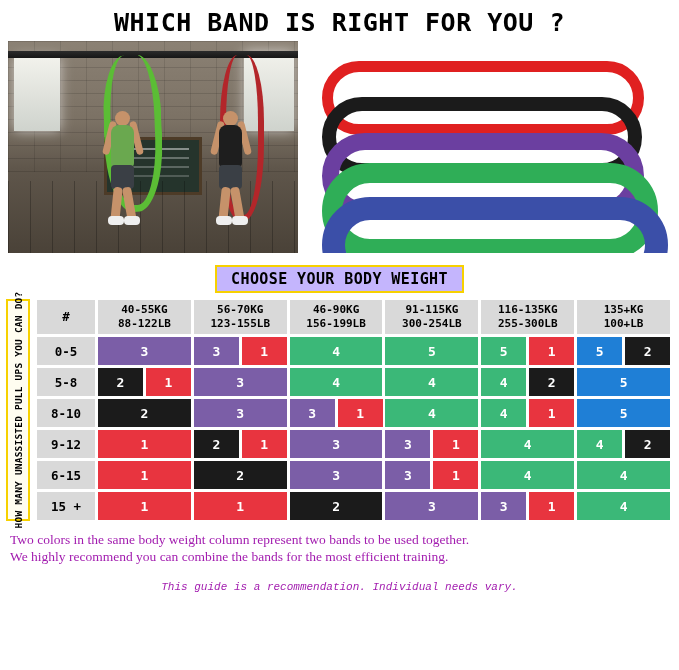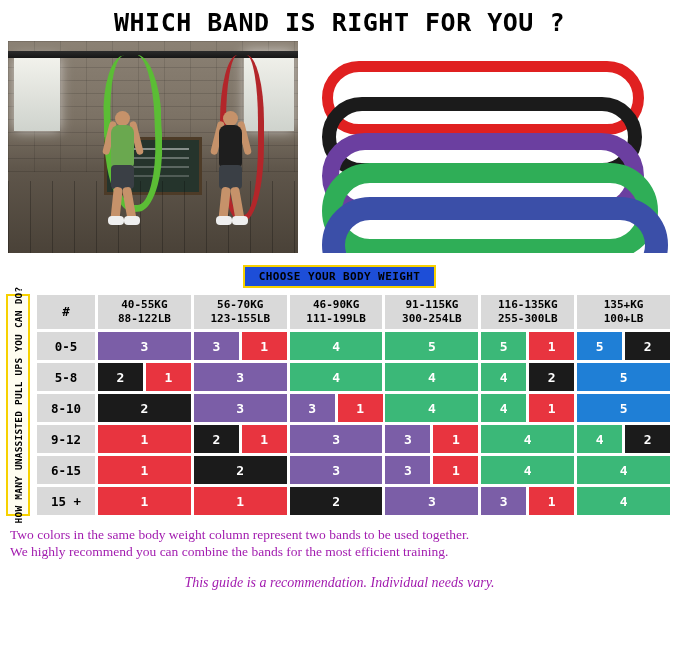--- a/index.html
+++ b/index.html
@@ -139,24 +139,24 @@
   .bl-blue  { top: 156px; width: 300px; height: 50px; border-width: 23px; border-color: #3b4fa8; }
 
   
   .banner-row {
     display: flex;
     justify-content: center;
     margin-top: 6px;
   }
   .banner {
     border: 2px solid #f7d100;
-    background: #1d4ed8;
+    background: #c4b5fd;
     font-family: "DejaVu Sans Mono", monospace;
     font-weight: bold;
-    font-size: 11px;
+    font-size: 15px;
     padding: 3px 14px;
     letter-spacing: .4px;
   }
 
   
   .chart-area {
     display: flex;
     padding: 4px 6px 0 6px;
     box-sizing: border-box;
   }
@@ -236,22 +236,22 @@
   .notes {
     padding: 8px 10px 0 10px;
     font-family: "Liberation Serif", serif;
     font-size: 13.5px;
     line-height: 17px;
     color: #a21caf;
   }
   .note-center {
     text-align: center;
     font-style: italic;
-    font-family: Liberation Serif, serif;
-    font-size: 14px;
+    font-family: Liberation Mono, monospace;
+    font-size: 11px;
     padding-top: 14px;
   }
 </style>
 </head>
 <body>
 
 <div class="page">
 
   <div class="title">WHICH BAND IS RIGHT FOR YOU ?</div>
 
@@ -315,21 +315,21 @@
           <th class="hcell">
             <div>40-55KG</div>
             <div>88-122LB</div>
           </th>
           <th class="hcell">
             <div>56-70KG</div>
             <div>123-155LB</div>
           </th>
           <th class="hcell">
             <div>46-90KG</div>
-            <div>111-199LB</div>
+            <div>156-199LB</div>
           </th>
           <th class="hcell">
             <div>91-115KG</div>
             <div>300-254LB</div>
           </th>
           <th class="hcell">
             <div>116-135KG</div>
             <div>255-300LB</div>
           </th>
           <th class="hcell">

